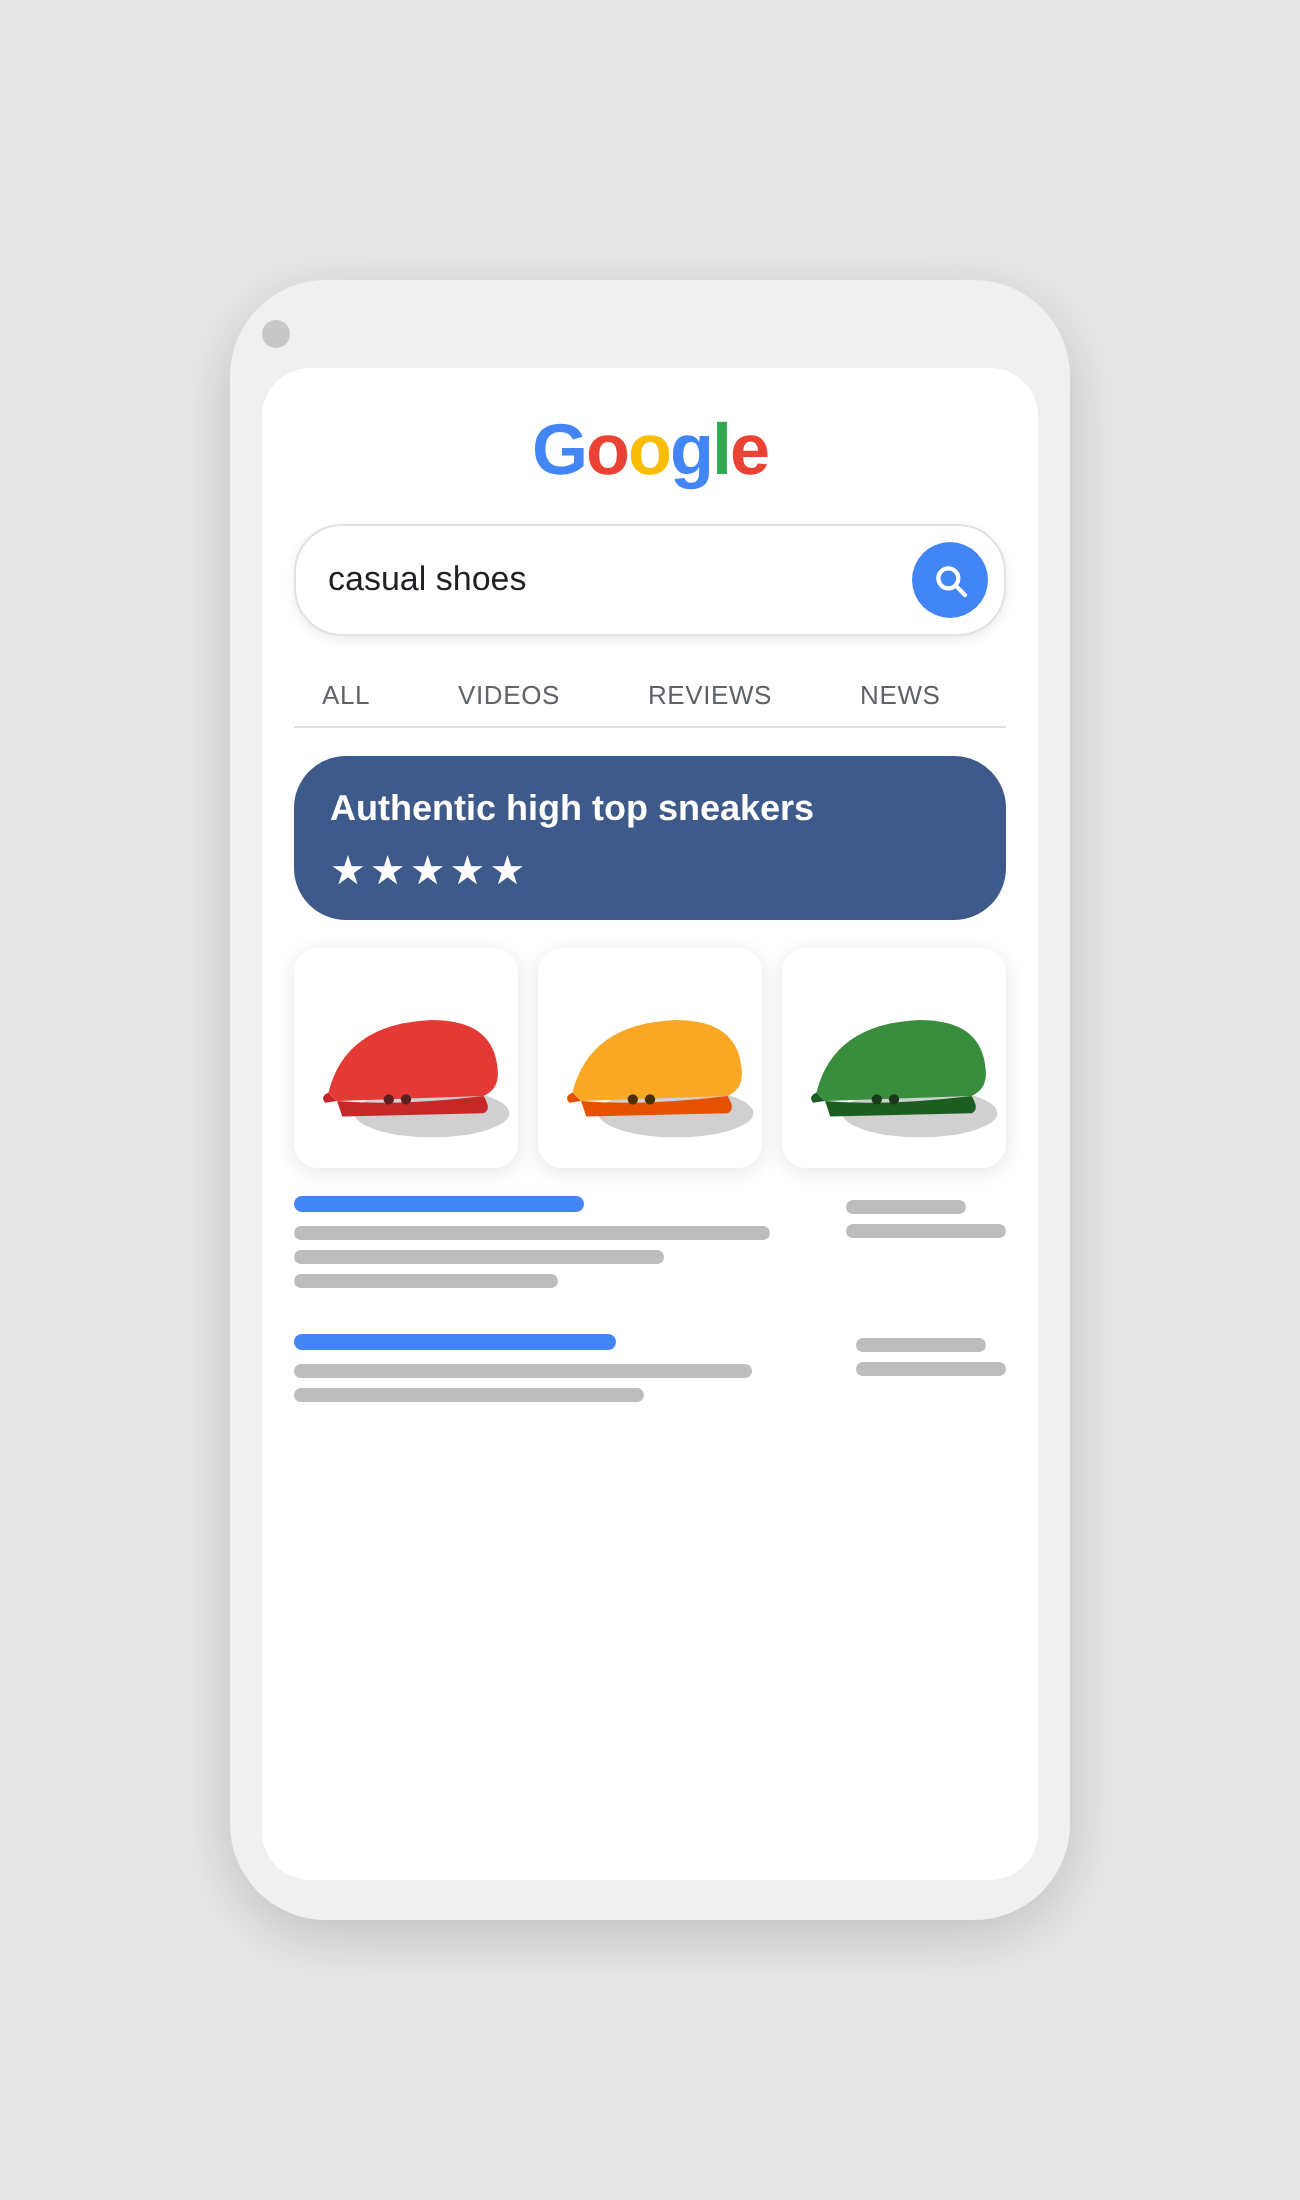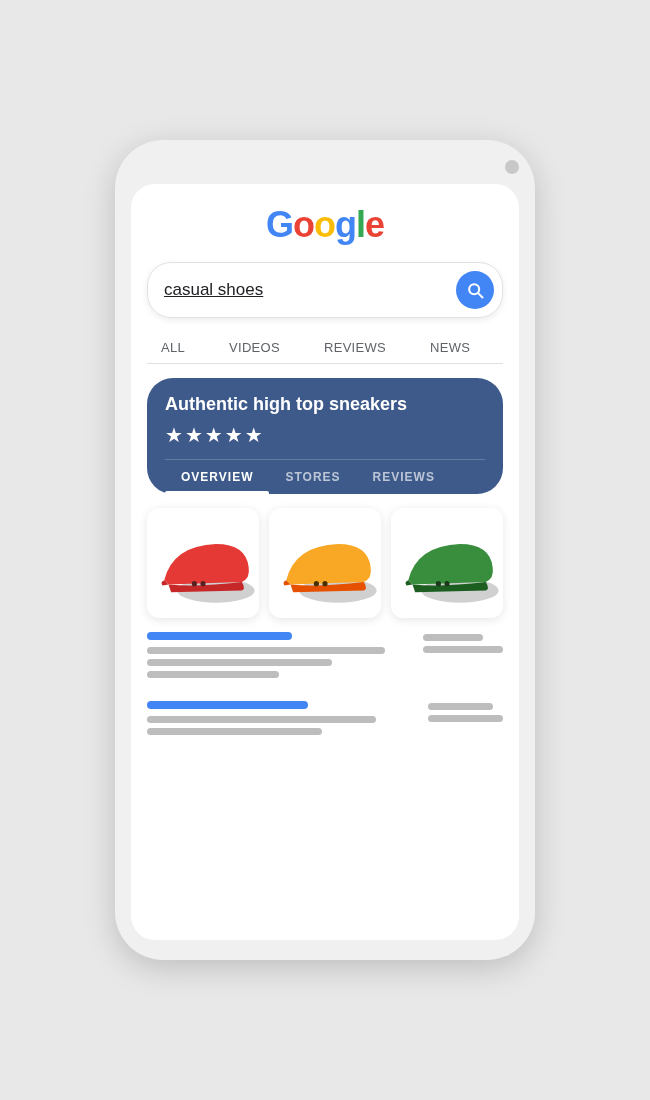--- a/index.html
+++ b/index.html
@@ -13,21 +13,21 @@
     }
     .phone-outer {
       width: 420px;
       height: 820px;
       background: #f0f0f0;
       border-radius: 48px;
       padding: 20px 16px;
       box-shadow: 0 8px 32px rgba(0,0,0,0.18);
       display: flex;
       flex-direction: column;
-      align-items: flex-end;
+      align-items: flex-start;
       position: relative;
     }
     .phone-camera {
       width: 14px;
       height: 14px;
       background: #c8c8c8;
       border-radius: 50%;
       margin-bottom: 10px;
       flex-shrink: 0;
     }
@@ -73,21 +73,20 @@
       margin-bottom: 14px;
       box-shadow: 0 2px 6px rgba(0,0,0,0.08);
     }
     .search-input {
       flex: 1;
       border: none;
       outline: none;
       font-size: 17px;
       color: #202124;
       background: transparent;
-      text-decoration: underline;
     }
     .search-btn {
       background: #4285F4;
       border: none;
       border-radius: 50%;
       width: 38px;
       height: 38px;
       display: flex;
       align-items: center;
       justify-content: center;
@@ -262,25 +261,20 @@
       <div class="tabs">
         <div class="tab">ALL</div>
         <div class="tab">VIDEOS</div>
         <div class="tab">REVIEWS</div>
         <div class="tab">NEWS</div>
       </div>
 
       <div class="product-card">
         <div class="product-title">Authentic high top sneakers</div>
         <div class="stars">★★★★★</div>
-        <div class="product-tabs">
-          <div class="product-tab active">OVERVIEW</div>
-          <div class="product-tab">STORES</div>
-          <div class="product-tab">REVIEWS</div>
-        </div>
       </div>
 
       <div class="shoes-row">
 
         <div class="shoe-card">
           <svg width="100%" height="100%" viewBox="0 0 130 100" xmlns="http://www.w3.org/2000/svg">
             <ellipse cx="80" cy="82" rx="45" ry="14" fill="#d0d0d0"></ellipse>
             <path d="M20 70 Q30 30 80 28 Q115 28 118 55 Q120 68 110 72 L25 75 Z" fill="#E53935"></path>
             <path d="M25 75 Q60 78 110 72 Q115 80 110 82 L28 84 Z" fill="#c62828"></path>
             <circle cx="55" cy="74" r="3" fill="#5a2020"></circle>

